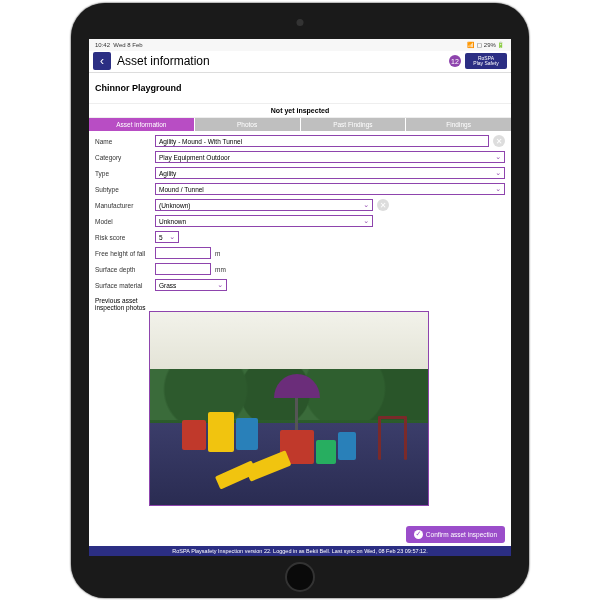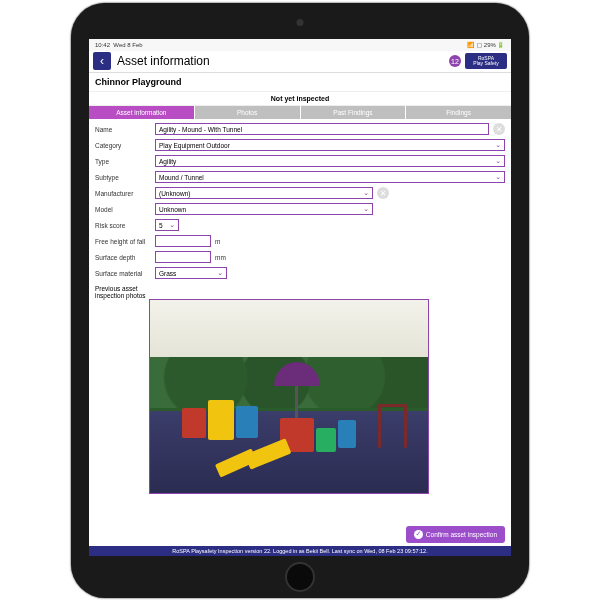--- a/index.html
+++ b/index.html
@@ -46,21 +46,21 @@
   .back { width: 18px; height: 18px; background: #2b2e83; color: #fff;
     display: flex; align-items: center; justify-content: center; font-size: 12px;
     border-radius: 2px; margin-right: 6px; }
   .title { font-size: 12px; font-weight: 400; flex: 1; }
   .badge12 { width: 12px; height: 12px; border-radius: 50%; background: #8e44ad;
     color: #fff; font-size: 7px; display: flex; align-items: center; justify-content: center;
     margin-right: 4px; }
   .logo { width: 42px; height: 16px; background: #2b2e83; border-radius: 2px;
     color: #fff; font-size: 5px; display: flex; align-items: center; justify-content: center;
     line-height: 1; text-align: center; }
-  .subheader { padding: 4px 6px; display: flex; justify-content: space-between;
+  .subheader { padding: 10px 6px; display: flex; justify-content: space-between;
     align-items: center; border-bottom: 1px solid #eee; }
   .assetname { font-size: 9px; font-weight: bold; }
   .notyet { text-align: center; font-size: 7px; font-weight: bold; padding: 3px 0;
     border-bottom: 1px solid #eee; }
   .tabs { display: flex; gap: 1px; }
   .tab { flex: 1; text-align: center; padding: 3px 0; font-size: 6.5px; color: #fff; }
   .tab.active { background: #b84dc4; }
   .tab.inactive { background: #bfbfbf; }
   .form { padding: 4px 6px 2px 6px; }
   .row { display: flex; align-items: center; margin-bottom: 3px; min-height: 13px; }

